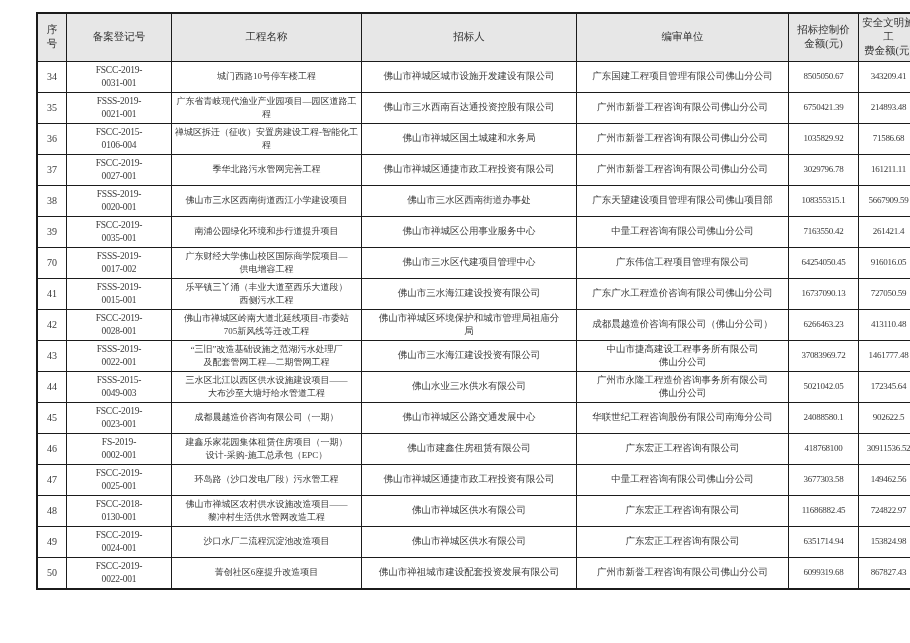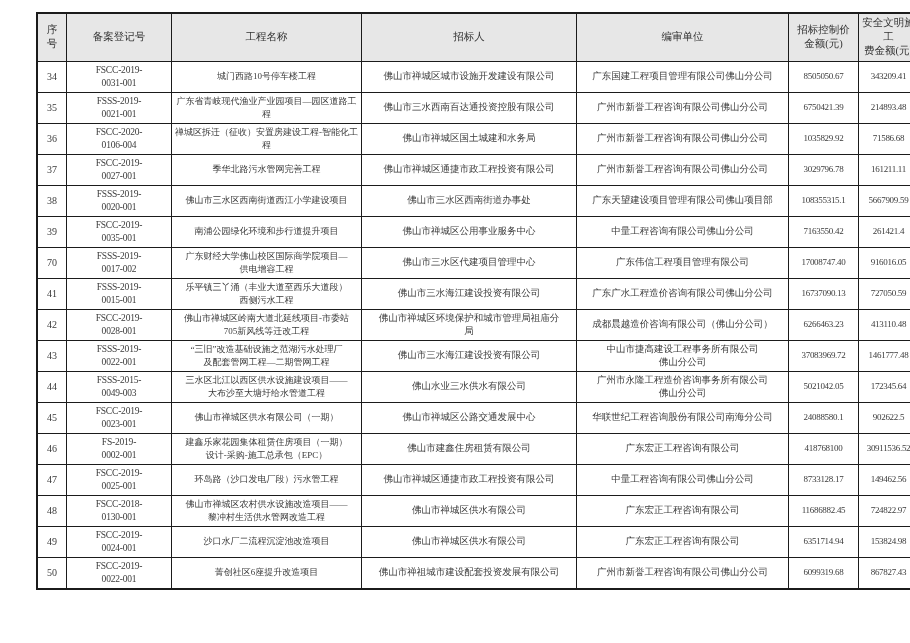--- a/index.html
+++ b/index.html
@@ -73,21 +73,21 @@
           <td class="col-reg">FSSS-2019-
 0021-001</td>
           <td class="col-name">广东省青岐现代渔业产业园项目—园区道路工程</td>
           <td class="col-tenderer">佛山市三水西南百达通投资控股有限公司</td>
           <td class="col-reviewer">广州市新誉工程咨询有限公司佛山分公司</td>
           <td class="col-price">6750421.39</td>
           <td class="col-safety">214893.48</td>
         </tr>
         <tr>
           <td class="col-seq">36</td>
-          <td class="col-reg">FSCC-2020-
+          <td class="col-reg">FSCC-2015-
 0106-004</td>
           <td class="col-name">禅城区拆迁（征收）安置房建设工程-智能化工程</td>
           <td class="col-tenderer">佛山市禅城区国土城建和水务局</td>
           <td class="col-reviewer">广州市新誉工程咨询有限公司佛山分公司</td>
           <td class="col-price">1035829.92</td>
           <td class="col-safety">71586.68</td>
         </tr>
         <tr>
           <td class="col-seq">37</td>
           <td class="col-reg">FSCC-2019-
@@ -119,21 +119,21 @@
           <td class="col-safety">261421.4</td>
         </tr>
         <tr>
           <td class="col-seq">70</td>
           <td class="col-reg">FSSS-2019-
 0017-002</td>
           <td class="col-name">广东财经大学佛山校区国际商学院项目—
 供电增容工程</td>
           <td class="col-tenderer">佛山市三水区代建项目管理中心</td>
           <td class="col-reviewer">广东伟信工程项目管理有限公司</td>
-          <td class="col-price">17008747.40</td>
+          <td class="col-price">64254050.45</td>
           <td class="col-safety">916016.05</td>
         </tr>
         <tr>
           <td class="col-seq">41</td>
           <td class="col-reg">FSSS-2019-
 0015-001</td>
           <td class="col-name">乐平镇三丫涌（丰业大道至西乐大道段）
 西侧污水工程</td>
           <td class="col-tenderer">佛山市三水海江建设投资有限公司</td>
           <td class="col-reviewer">广东广水工程造价咨询有限公司佛山分公司</td>
@@ -173,21 +173,21 @@
           <td class="col-tenderer">佛山水业三水供水有限公司</td>
           <td class="col-reviewer">广州市永隆工程造价咨询事务所有限公司
 佛山分公司</td>
           <td class="col-price">5021042.05</td>
           <td class="col-safety">172345.64</td>
         </tr>
         <tr>
           <td class="col-seq">45</td>
           <td class="col-reg">FSCC-2019-
 0023-001</td>
-          <td class="col-name">佛山市禅城区供水有限公司（一期）</td>
+          <td class="col-name">成都晨越造价咨询有限公司（一期）</td>
           <td class="col-tenderer">佛山市禅城区公路交通发展中心</td>
           <td class="col-reviewer">华联世纪工程咨询股份有限公司南海分公司</td>
           <td class="col-price">24088580.1</td>
           <td class="col-safety">902622.5</td>
         </tr>
         <tr>
           <td class="col-seq">46</td>
           <td class="col-reg">FS-2019-
 0002-001</td>
           <td class="col-name">建鑫乐家花园集体租赁住房项目（一期）
@@ -197,21 +197,21 @@
           <td class="col-price">418768100</td>
           <td class="col-safety">30911536.52</td>
         </tr>
         <tr>
           <td class="col-seq">47</td>
           <td class="col-reg">FSCC-2019-
 0025-001</td>
           <td class="col-name">环岛路（沙口发电厂段）污水管工程</td>
           <td class="col-tenderer">佛山市禅城区通捷市政工程投资有限公司</td>
           <td class="col-reviewer">中量工程咨询有限公司佛山分公司</td>
-          <td class="col-price">8733128.17</td>
+          <td class="col-price">3677303.58</td>
           <td class="col-safety">149462.56</td>
         </tr>
         <tr>
           <td class="col-seq">48</td>
           <td class="col-reg">FSCC-2018-
 0130-001</td>
           <td class="col-name">佛山市禅城区农村供水设施改造项目——
 黎冲村生活供水管网改造工程</td>
           <td class="col-tenderer">佛山市禅城区供水有限公司</td>
           <td class="col-reviewer">广东宏正工程咨询有限公司</td>

